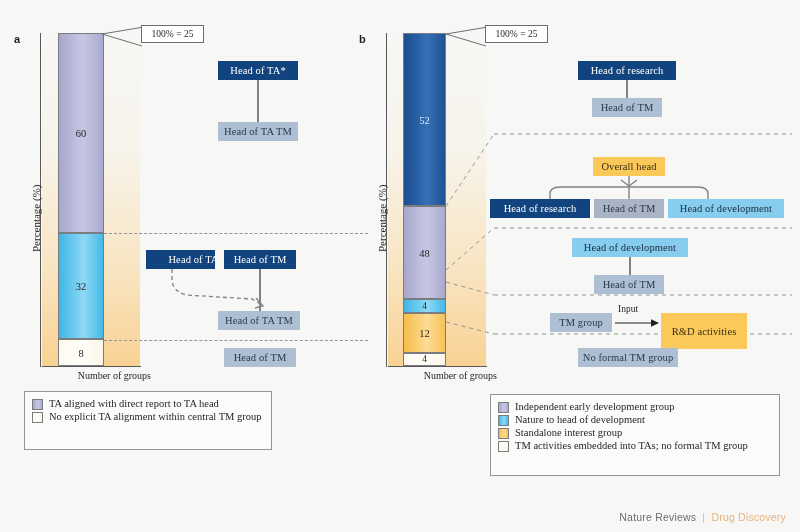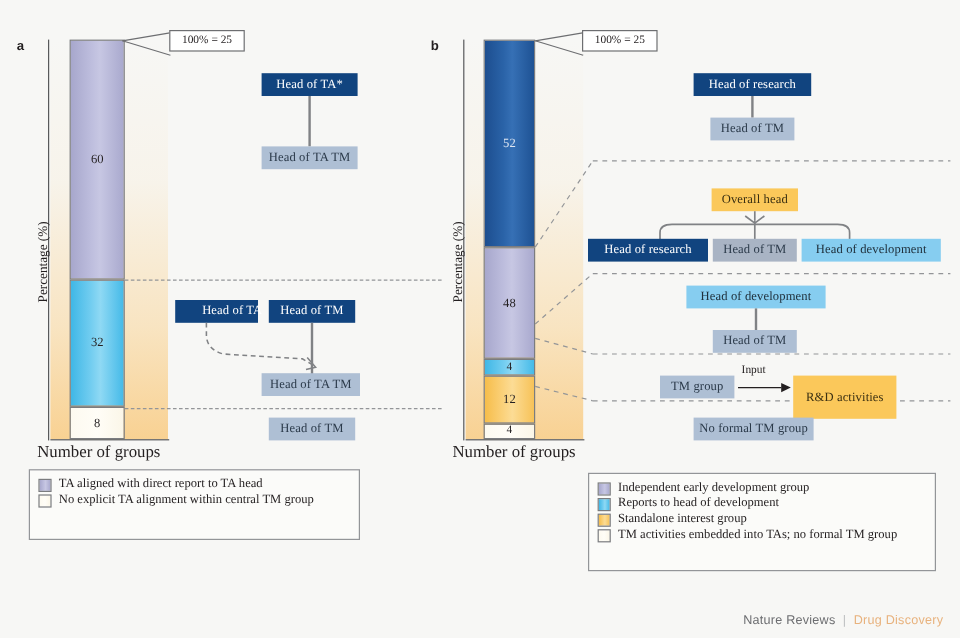--- a/index.html
+++ b/index.html
@@ -26,21 +26,21 @@
   .axis-line{background:#58595b;}
   .y-axis-label{
     font-family:"Liberation Serif", serif;
     font-size:11px;color:#231f20;
     transform:rotate(-90deg);
     transform-origin:left top;
     white-space:nowrap;
   }
   .x-axis-label{
     font-family:"Liberation Serif", serif;
-    font-size:14px;color:#231f20;white-space:nowrap;text-align:left;
+    font-size:10px;color:#231f20;white-space:nowrap;text-align:right;
   }
 
   
   .bar-wash{
     background:linear-gradient(to bottom,
        rgba(250,212,145,0) 0%,
        rgba(250,212,145,0.10) 35%,
        rgba(250,205,130,0.45) 72%,
        rgba(249,200,122,0.80) 100%);
   }
@@ -176,21 +176,21 @@
 
   <svg class="abs" style="left:170px;top:269px;width:108px;height:44px;">
     <path d="M2,0 L2,10 Q2,22 16,26 L82,30 L92,36" fill="none" stroke="#808285" stroke-width="1.3" stroke-dasharray="4,3"></path>
     <polyline points="86,29 93,37 85,39" fill="none" stroke="#808285" stroke-width="1.3"></polyline>
   </svg>
   <div class="conn-v" style="left:259px;top:269px;height:43px;"></div>
   <div class="obox obox-steel" style="left:218px;top:311px;width:82px;height:19px;">Head of TA TM</div>
 
   <div class="obox obox-steel" style="left:224px;top:348px;width:72px;height:19px;">Head of TM</div>
 
-  <div class="legend-box" style="left:24px;top:391px;width:276px;height:59px;">
+  <div class="legend-box" style="left:24px;top:391px;width:248px;height:59px;">
     <div class="legend-row">
       <span class="legend-swatch seg-purple"></span>
       <span class="legend-text">TA aligned with direct report to TA head</span>
     </div>
     <div class="legend-row">
       <span class="legend-swatch seg-cream"></span>
       <span class="legend-text">No explicit TA alignment within central TM group</span>
     </div>
   </div>
 
@@ -272,21 +272,21 @@
 
   <div class="obox obox-steel" style="left:578px;top:348px;width:100px;height:19px;">No formal TM group</div>
 
   <div class="legend-box" style="left:490px;top:394px;width:290px;height:82px;">
     <div class="legend-row">
       <span class="legend-swatch seg-purple"></span>
       <span class="legend-text">Independent early development group</span>
     </div>
     <div class="legend-row">
       <span class="legend-swatch seg-cyan"></span>
-      <span class="legend-text">Reports to head of development</span>
+      <span class="legend-text">Nature to head of development</span>
     </div>
     <div class="legend-row">
       <span class="legend-swatch seg-gold"></span>
       <span class="legend-text">Standalone interest group</span>
     </div>
     <div class="legend-row">
       <span class="legend-swatch seg-cream"></span>
       <span class="legend-text">TM activities embedded into TAs; no formal TM group</span>
     </div>
   </div>

